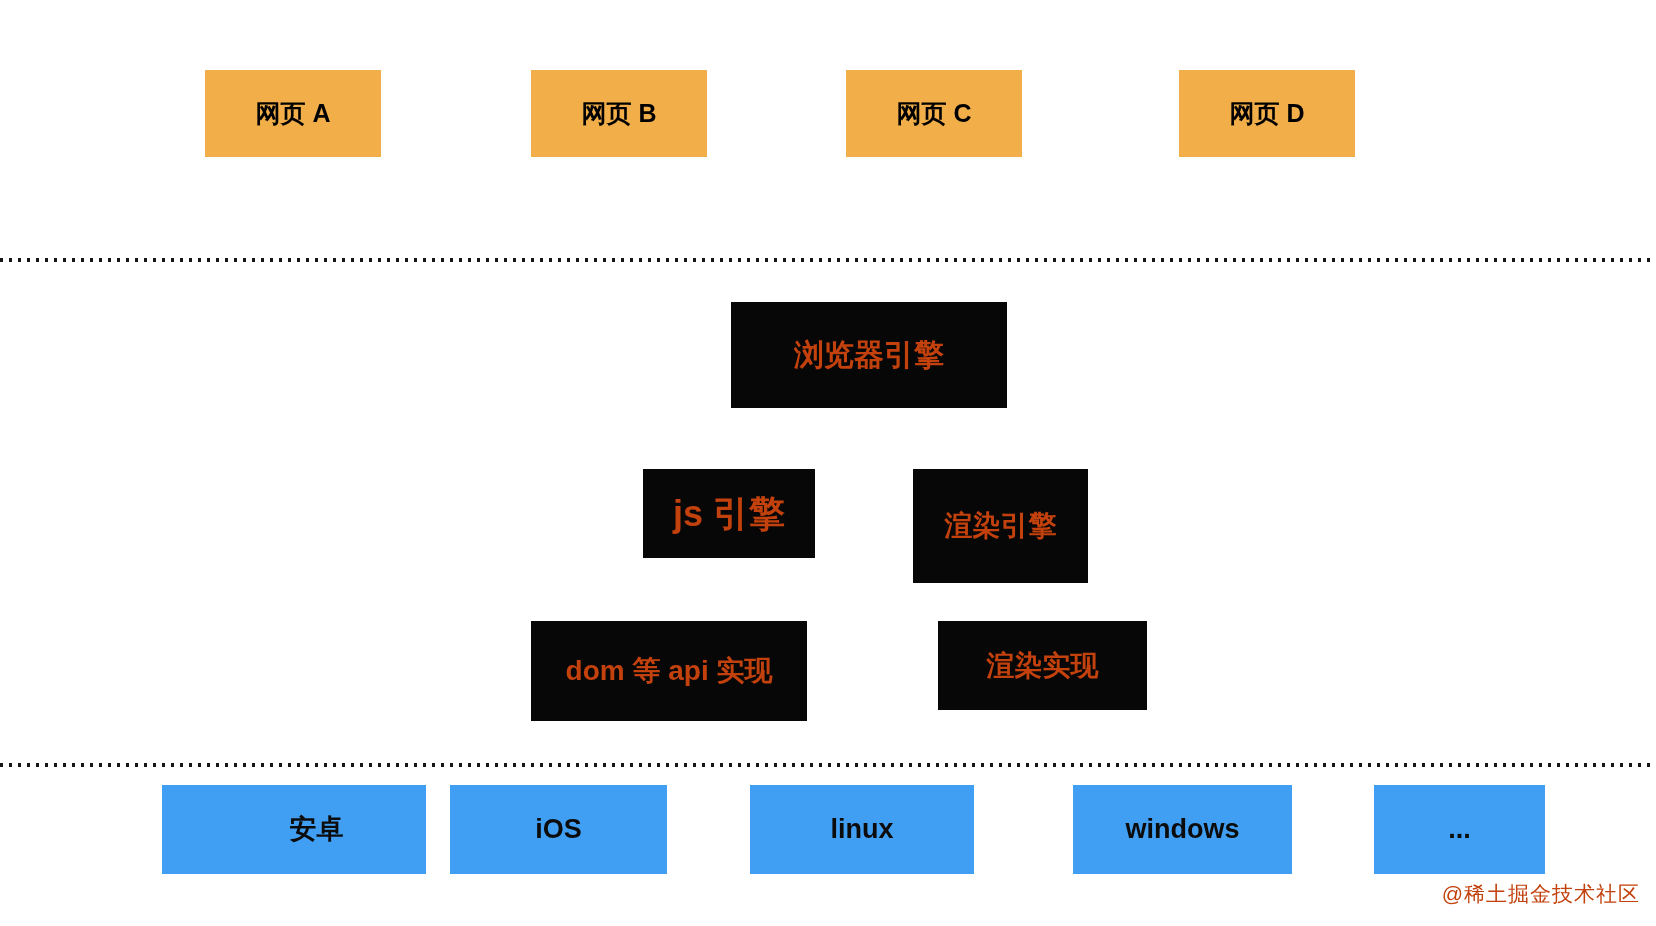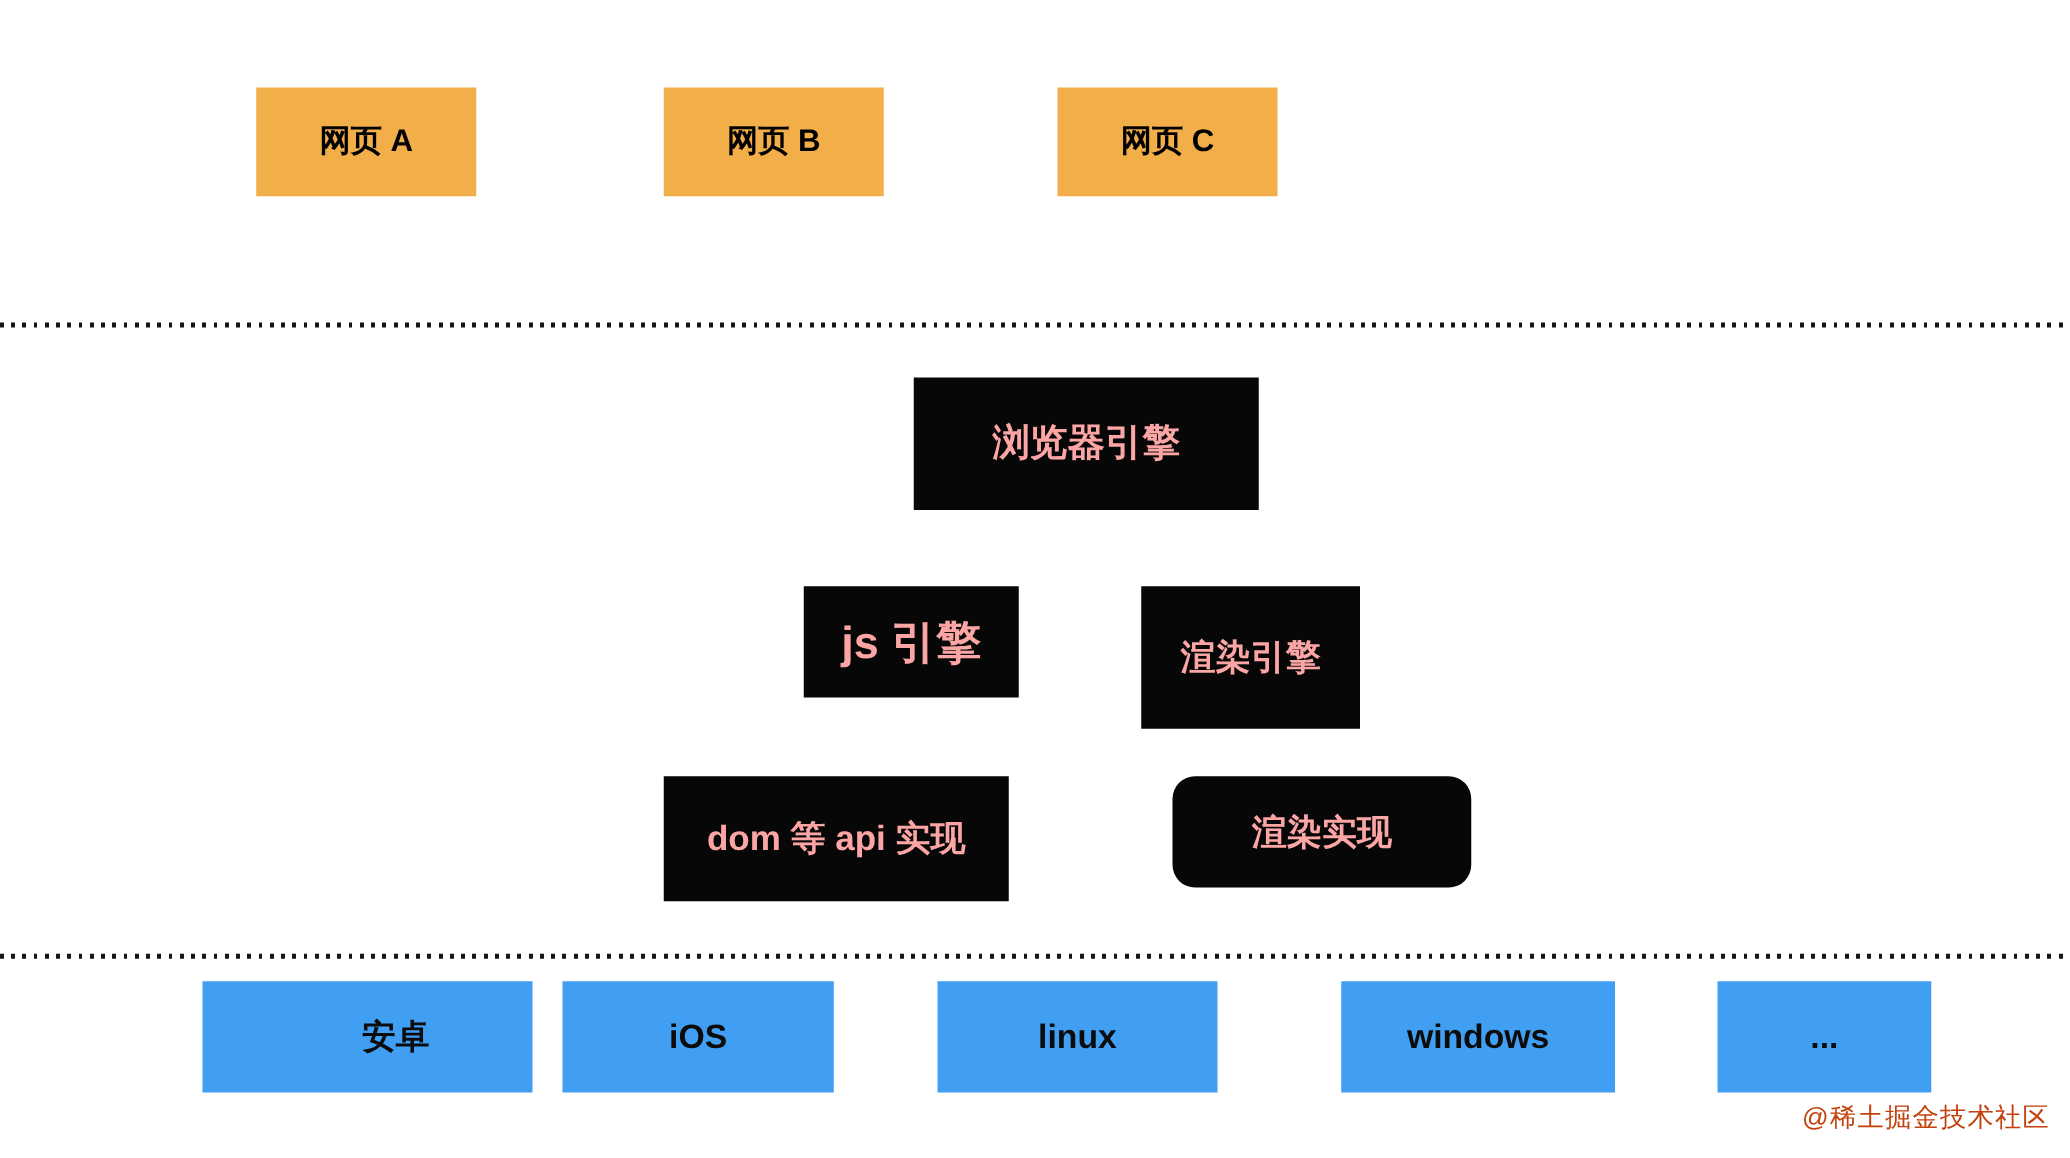--- a/index.html
+++ b/index.html
@@ -25,21 +25,21 @@
     line-height: 1;
     white-space: nowrap;
   }
   .orange {
     background: #F1AE49;
     color: #000000;
     font-size: 25px;
   }
   .black {
     background: #070707;
-    color: #fca5a5;
+    color: #c2410c;
   }
   .blue {
     background: #409FF3;
     color: #0c0c0c;
     font-size: 27px;
   }
   .sep {
     position: absolute;
     left: 0;
     width: 1656px;
@@ -54,21 +54,21 @@
   .wp-a { left: 205px; }
   .wp-b { left: 531px; }
   .wp-c { left: 846px; }
   .wp-d { left: 1179px; }
 
   
   .browser-engine { left: 731px; top: 302px; width: 276px; height: 106px; font-size: 30px; }
   .js-engine      { left: 643px; top: 469px; width: 172px; height: 89px;  font-size: 36px; }
   .render-engine  { left: 913px; top: 469px; width: 175px; height: 114px;  font-size: 28px; }
   .dom-api        { left: 531px; top: 621px; width: 276px; height: 100px;  font-size: 28px; }
-  .render-impl    { left: 938px; top: 621px; width: 239px; height: 89px;  font-size: 28px; border-radius: 18px; }
+  .render-impl    { left: 938px; top: 621px; width: 209px; height: 89px;  font-size: 28px; }
 
   
   .os         { top: 785px; height: 89px; }
   .os-android { left: 162px;  width: 219px; padding-left: 45px; }
   .os-ios     { left: 450px;  width: 217px; }
   .os-linux   { left: 750px;  width: 224px; }
   .os-windows { left: 1073px; width: 219px; }
   .os-more    { left: 1374px; width: 171px; }
 
   .watermark {
@@ -87,20 +87,23 @@
 <div class="canvas">
 
   <div class="box orange wp wp-a">
     <span>网页 A</span>
   </div>
   <div class="box orange wp wp-b">
     <span>网页 B</span>
   </div>
   <div class="box orange wp wp-c">
     <span>网页 C</span>
+  </div>
+  <div class="box orange wp wp-d">
+    <span>网页 D</span>
   </div>
 
   <div class="sep sep1"></div>
 
   <div class="box black browser-engine">
     <span>浏览器引擎</span>
   </div>
   <div class="box black js-engine">
     <span>js 引擎</span>
   </div>

